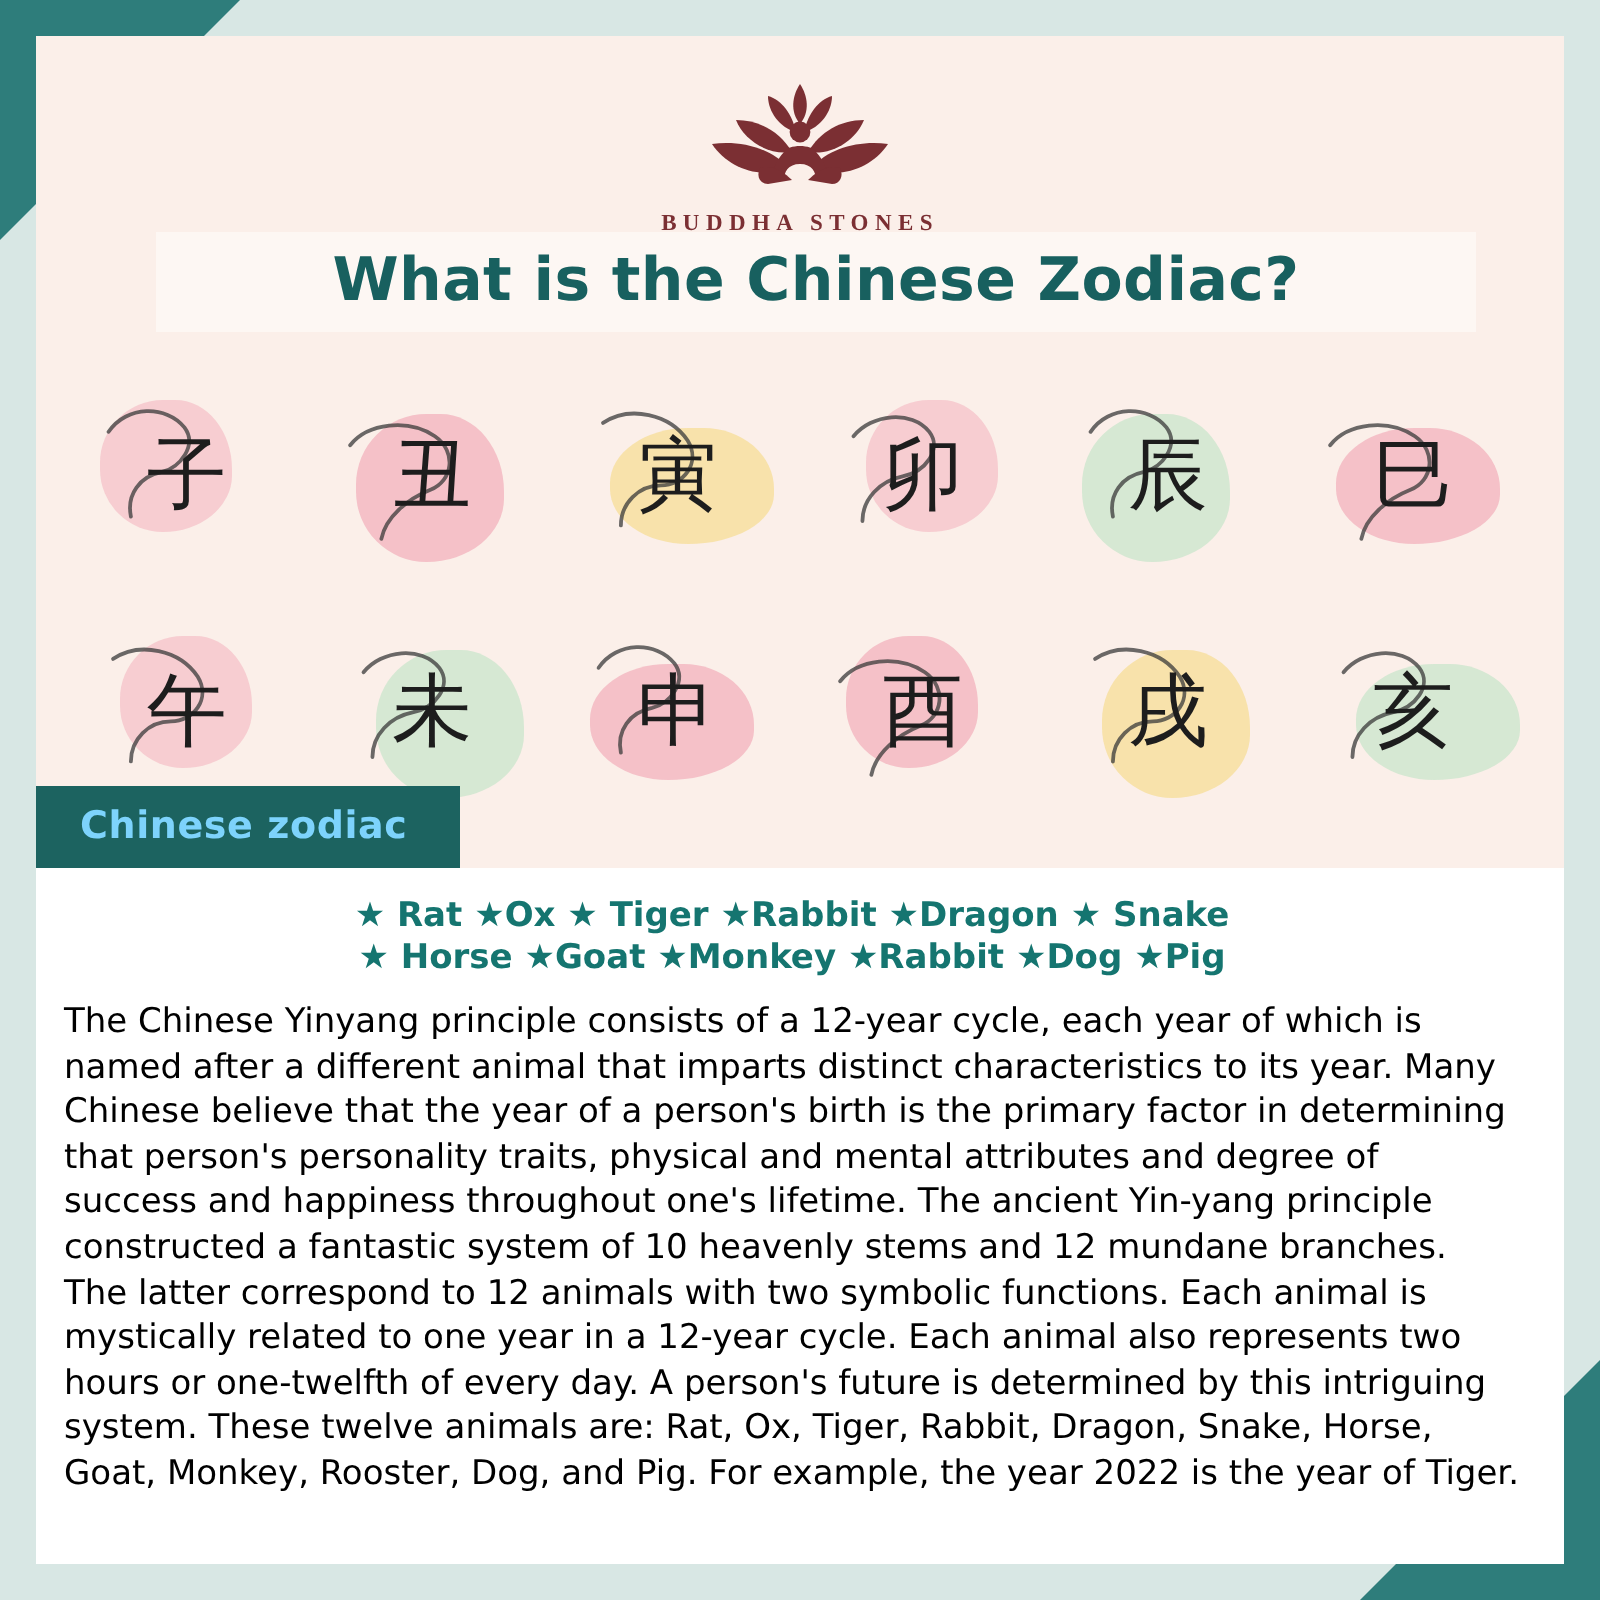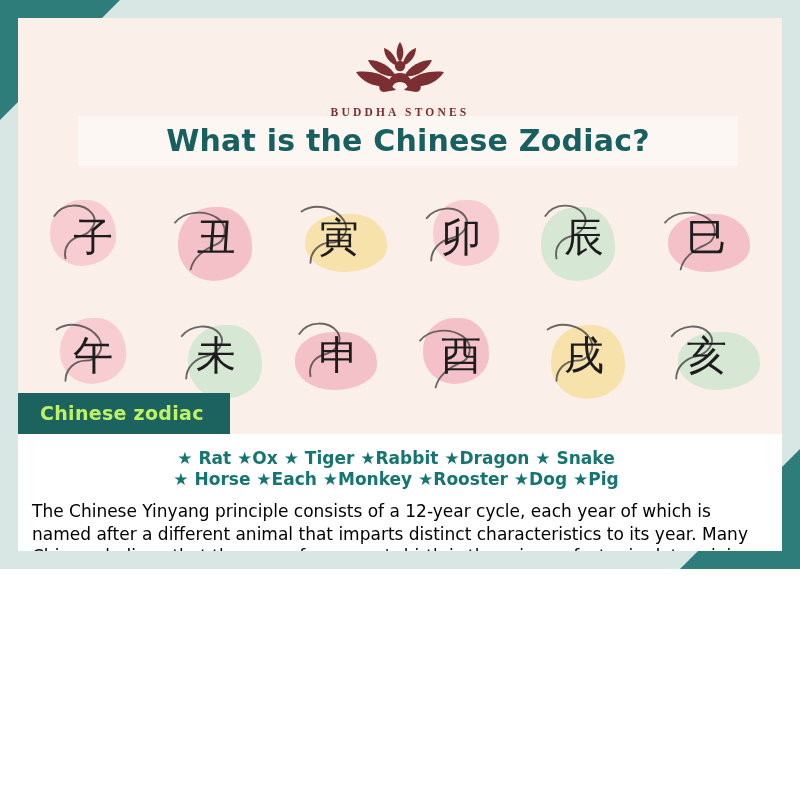--- a/index.html
+++ b/index.html
@@ -4,21 +4,21 @@
 <style>
   html,body{margin:0;padding:0;}
   body{
     width:800px;height:800px;
     background:#ffffff;
     font-family:"DejaVu Sans", sans-serif;
     overflow:hidden;
   }
   .page{
     position:relative;
-    width:800px;height:569px;
+    width:800px;height:800px;
     background:#d8e7e4;
     box-sizing:border-box;
   }
   
   .corner-tl{
     position:absolute;left:0;top:0;width:120px;height:120px;
     background:#2e7d7b;
     clip-path:polygon(0 0,100% 0,0 100%);
   }
   .corner-br{
@@ -96,21 +96,21 @@
     color:#1d1d1d;
     z-index:2;
   }
   .zart{
     position:absolute;inset:0;z-index:1;
   }
   
   .ribbon{
     position:absolute;left:0;bottom:0;
     background:#1c6360;
-    color:#bef264;
+    color:#7dd3fc;
     padding:9px 26px 10px 22px;
     font-size:19px;
     font-weight:bold;
     letter-spacing:.3px;
   }
   
   .body{
     background:#ffffff;
     padding:14px 22px 8px 14px;
   }
@@ -274,18 +274,18 @@
               </g>
             </svg>
             <div class="zchar">亥</div>
           </div>
         </div>
       <div class="ribbon">Chinese zodiac</div>
     </div>
 
     <div class="body">
       <div class="stars">★ Rat ★Ox ★ Tiger ★Rabbit ★Dragon ★ Snake</div>
-      <div class="stars">★ Horse ★Each ★Monkey ★Rooster ★Dog ★Pig</div>
+      <div class="stars">★ Horse ★Goat ★Monkey ★Rabbit ★Dog ★Pig</div>
       <div class="paragraph">The Chinese Yinyang principle consists of a 12-year cycle, each year of which is named after a different animal that imparts distinct characteristics to its year. Many Chinese believe that the year of a person's birth is the primary factor in determining that person's personality traits, physical and mental attributes and degree of success and happiness throughout one's lifetime. The ancient Yin-yang principle constructed a fantastic system of 10 heavenly stems and 12 mundane branches. The latter correspond to 12 animals with two symbolic functions. Each animal is mystically related to one year in a 12-year cycle. Each animal also represents two hours or one-twelfth of every day. A person's future is determined by this intriguing system. These twelve animals are: Rat, Ox, Tiger, Rabbit, Dragon, Snake, Horse, Goat, Monkey, Rooster, Dog, and Pig. For example, the year  2022 is the year of Tiger.</div>
     </div>
 
   </div>
 </div>
 
 </body></html>

